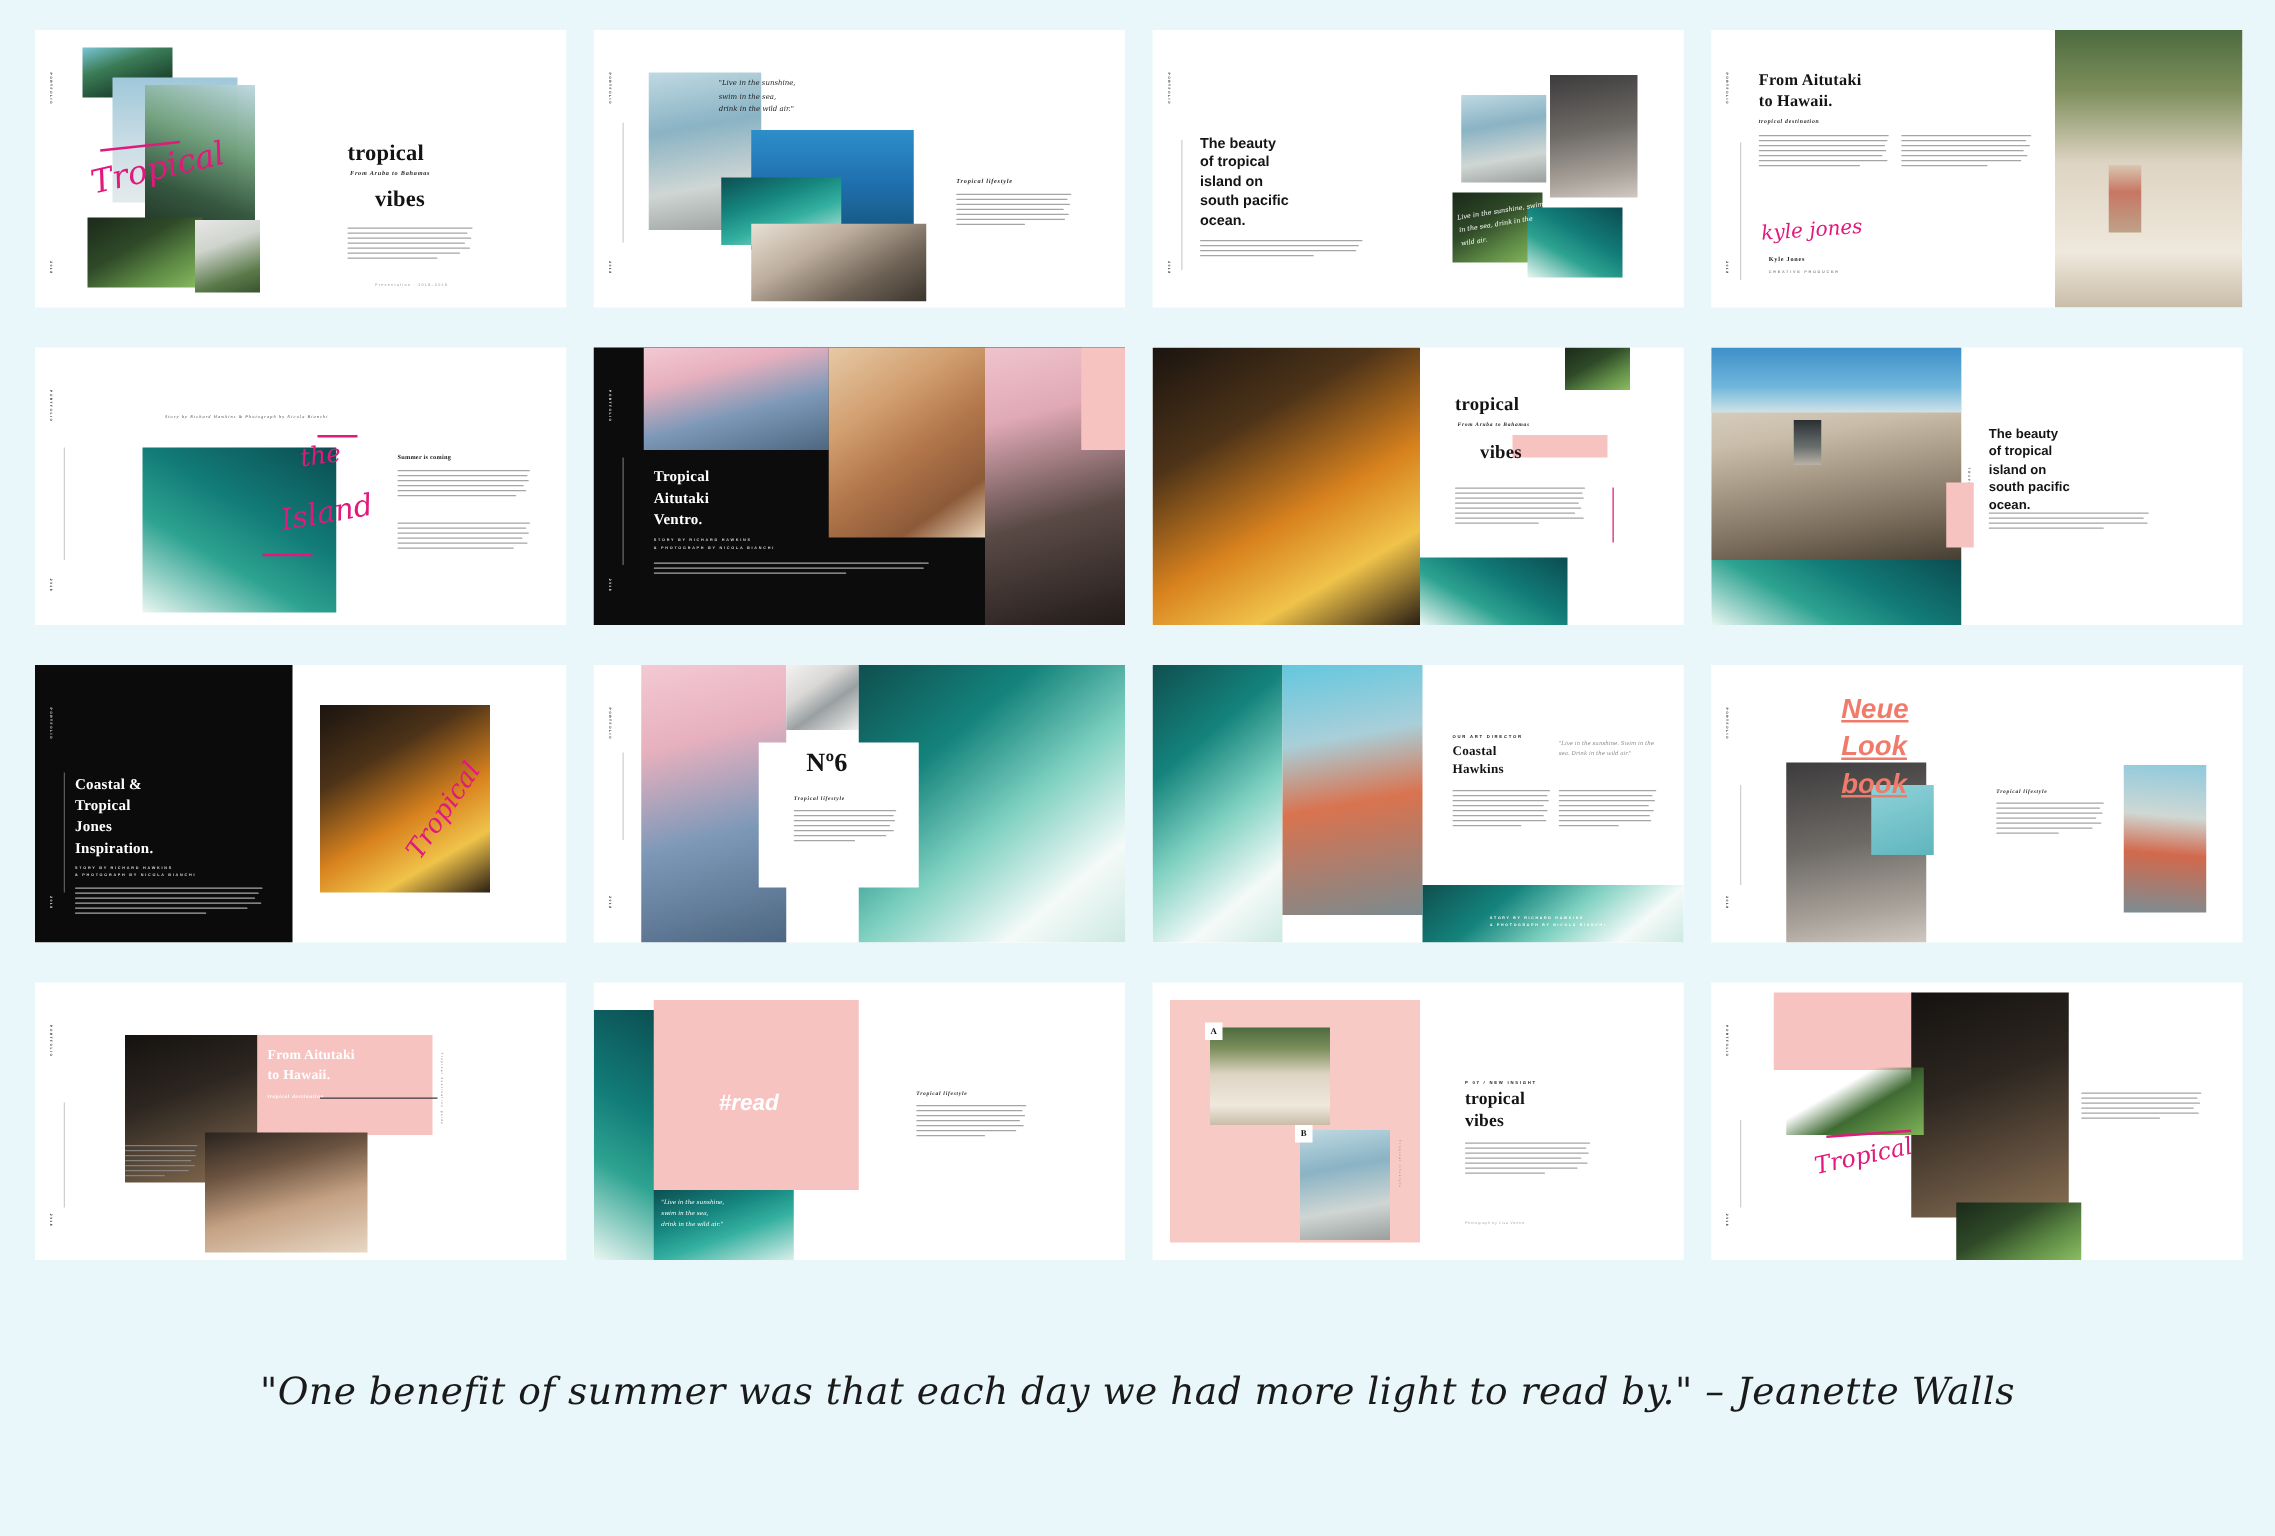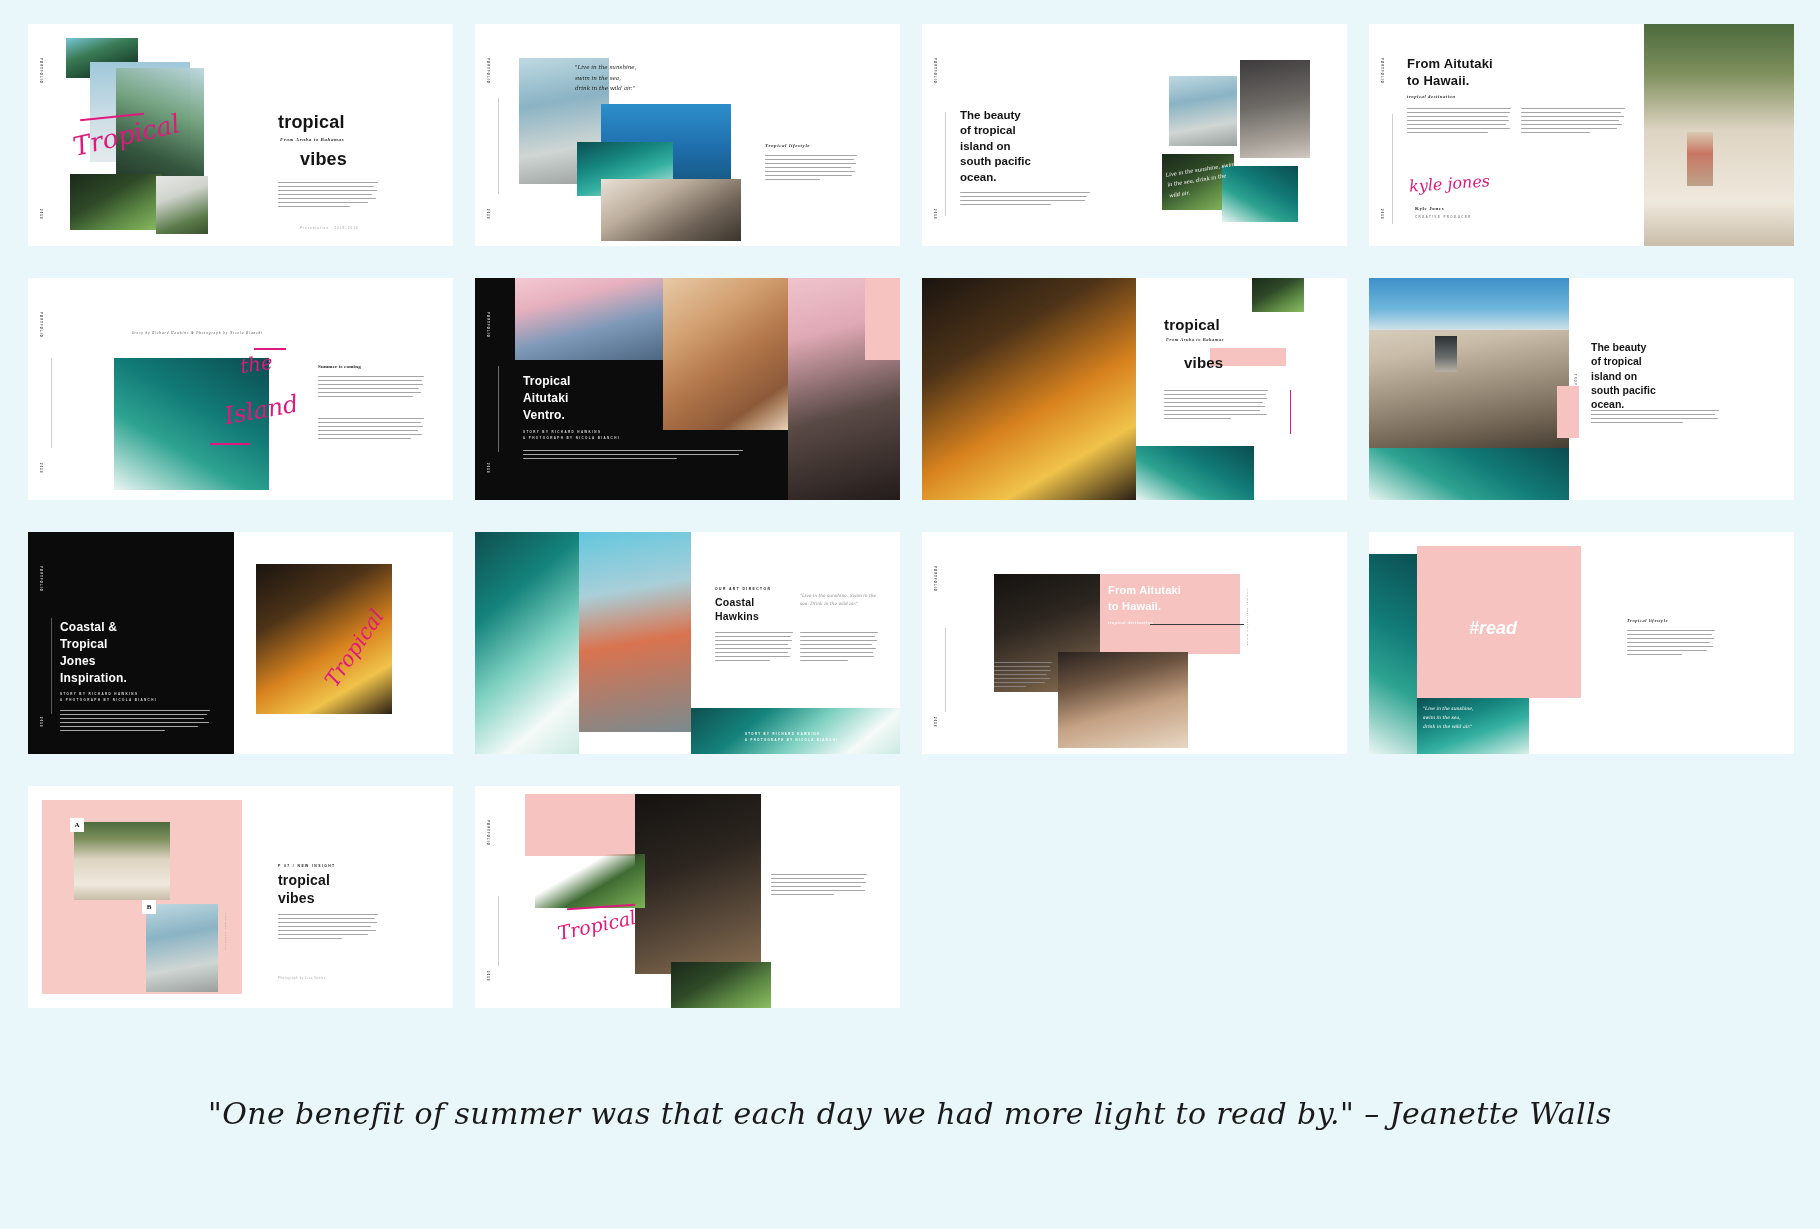--- a/index.html
+++ b/index.html
@@ -61,21 +61,21 @@
   .marble{background:linear-gradient(145deg,#f3f2f0 0%,#d9d8d6 35%,#9aa0a2 60%,#f0efed 100%); }
   .red  { background:linear-gradient(170deg,#63c7de 0%,#a9cfd9 30%,#d9734f 55%,#7b8a8e 100%); }
   .red2 { background:linear-gradient(185deg,#8fc9dd 0%,#cfd8d4 35%,#d2694c 60%,#7b8d93 100%); }
   .aerial{background:linear-gradient(140deg,#0f4f4f 0%,#14837c 30%,#7dd0c0 55%,#f4faf8 80%,#cde9e2 100%); }
   .sand { background:linear-gradient(180deg,#4d6b3f 0%,#7e8f5c 22%,#ded4c3 48%,#efe8dc 80%,#c9bda9 100%); }
   .plant{ background:linear-gradient(150deg,#1b2a1a 0%,#2f4a28 40%,#5e8a45 70%,#8bbd61 100%); }
   .dark-portrait{background:linear-gradient(160deg,#141210 0%,#2d2620 40%,#5a4a3a 70%,#8a6f52 100%); }
   .blonde{background:linear-gradient(165deg,#2a2320 0%,#6b5340 30%,#c4a183 60%,#e8d7c4 100%); }
   .pinkbg { background:#f7c3c0; }
   .pinkbg2{ background:#f8cac6; }
-  .t-title { font-family:Liberation Sans, sans-serif; font-weight:700; color:#141414; letter-spacing:.2px; }
+  .t-title { font-family:Liberation Serif, serif; font-weight:700; color:#141414; letter-spacing:.2px; }
   .t-geo   { font-family:"Liberation Sans", sans-serif; font-weight:700; color:#141414; }
   .t-sub   { font-family:"Liberation Serif", serif; font-style:italic; font-weight:700;
              letter-spacing:.6px; color:#2a2a2a; }
   .t-kicker{ font-family:"Liberation Sans", sans-serif; font-weight:700;
              letter-spacing:1.4px; text-transform:uppercase; color:#1a1a1a; }
   .script  { font-family:"DejaVu Serif", serif; font-style:italic; color:#e0197c; }
 
   
   .copy { position:absolute; }
   .copy i {
@@ -323,20 +323,40 @@
           <i style="width:98%"></i>
           <i style="width:96%"></i>
           <i style="width:99%"></i>
           <i style="width:92%"></i>
           <i style="width:70%"></i>
       </div>
       <div class="ph portrait2" style="left:228px;top:32px;width:136px;height:150px;"></div>
       <div class="script" style="position:absolute;left:292px;top:146px;font-size:21px;transform:rotate(-56deg);transform-origin:left top;">Tropical</div>
     </div>
 
+    <div class="slide" id="s10">
+      <div class="vlabel top">PORTFOLIO</div>
+      <div class="vlabel bot">2018</div>
+      <div class="vrule" style="top:70px;height:70px;"></div>
+      <div class="ph denim" style="left:38px;top:0;width:116px;height:222px;"></div>
+      <div class="ph marble" style="left:154px;top:0;width:58px;height:52px;"></div>
+      <div class="ph aerial" style="left:212px;top:0;width:213px;height:222px;"></div>
+      <div class="ph" style="left:132px;top:62px;width:128px;height:116px;background:#ffffff;"></div>
+      <div class="t-title" style="position:absolute;left:170px;top:66px;font-size:21px;">Nº6</div>
+      <div class="t-sub" style="position:absolute;left:160px;top:104px;font-size:4.4px;">Tropical lifestyle</div>
+      <div class="copy" style="left:160px;top:116px;width:82px;">
+        <i style="width:100%"></i>
+          <i style="width:97%"></i>
+          <i style="width:99%"></i>
+          <i style="width:94%"></i>
+          <i style="width:98%"></i>
+          <i style="width:90%"></i>
+          <i style="width:60%"></i>
+      </div>
+    </div>
 
     <div class="slide" id="s11">
       <div class="ph aerial" style="left:0;top:0;width:104px;height:222px;"></div>
       <div class="ph red" style="left:104px;top:0;width:112px;height:200px;"></div>
       <div class="t-kicker" style="position:absolute;left:240px;top:55px;font-size:3.4px;">OUR ART DIRECTOR</div>
       <div class="t-title" style="position:absolute;left:240px;top:64px;font-size:10.5px;">Coastal</div>
       <div class="t-title" style="position:absolute;left:240px;top:78px;font-size:10.5px;">Hawkins</div>
       <div class="copy" style="left:240px;top:100px;width:78px;">
         <i style="width:100%"></i>
           <i style="width:97%"></i>
@@ -356,20 +376,41 @@
           <i style="width:94%"></i>
           <i style="width:95%"></i>
           <i style="width:62%"></i>
       </div>
       <div style="position:absolute;left:325px;top:60px;width:86px;font-family:'DejaVu Serif',serif;font-style:italic;font-size:4.4px;line-height:1.9;color:#8c8c8c;">"Live in the sunshine. Swim in the sea. Drink in the wild air."</div>
       <div class="ph aerial" style="left:216px;top:176px;width:209px;height:46px;"></div>
       <div class="t-kicker" style="position:absolute;left:270px;top:200px;font-size:2.8px;color:#ffffff;">STORY BY RICHARD HAWKINS</div>
       <div class="t-kicker" style="position:absolute;left:270px;top:206px;font-size:2.8px;color:#ffffff;">&amp; PHOTOGRAPH BY NICOLA BIANCHI</div>
     </div>
 
+    <div class="slide" id="s12">
+      <div class="vlabel top">PORTFOLIO</div>
+      <div class="vlabel bot">2018</div>
+      <div class="vrule" style="top:96px;height:80px;"></div>
+      <div class="ph city" style="left:60px;top:78px;width:112px;height:144px;"></div>
+      <div class="ph" style="left:128px;top:96px;width:50px;height:56px;background:linear-gradient(160deg,#8fd2d8 0%,#5fb5bd 100%);"></div>
+      <div class="t-geo" style="position:absolute;left:104px;top:22px;font-size:22px;font-style:italic;color:#ef7b6b;text-decoration:underline;">Neue</div>
+      <div class="t-geo" style="position:absolute;left:104px;top:52px;font-size:22px;font-style:italic;color:#ef7b6b;text-decoration:underline;">Look</div>
+      <div class="t-geo" style="position:absolute;left:104px;top:82px;font-size:22px;font-style:italic;color:#ef7b6b;text-decoration:underline;">book</div>
+      <div class="t-sub" style="position:absolute;left:228px;top:98px;font-size:4.4px;">Tropical lifestyle</div>
+      <div class="copy" style="left:228px;top:110px;width:86px;">
+        <i style="width:100%"></i>
+          <i style="width:97%"></i>
+          <i style="width:99%"></i>
+          <i style="width:93%"></i>
+          <i style="width:98%"></i>
+          <i style="width:90%"></i>
+          <i style="width:58%"></i>
+      </div>
+      <div class="ph red2" style="left:330px;top:80px;width:66px;height:118px;"></div>
+    </div>
 
     <div class="slide" id="s13">
       <div class="vlabel top">PORTFOLIO</div>
       <div class="vlabel bot">2018</div>
       <div class="vrule" style="top:96px;height:84px;"></div>
       <div class="ph dark-portrait" style="left:72px;top:42px;width:106px;height:118px;"></div>
       <div class="ph pinkbg" style="left:178px;top:42px;width:140px;height:80px;"></div>
       <div class="t-title" style="position:absolute;left:186px;top:52px;font-size:11px;color:#ffffff;">From Aitutaki</div>
       <div class="t-title" style="position:absolute;left:186px;top:68px;font-size:11px;color:#ffffff;">to Hawaii.</div>
       <div class="t-sub" style="position:absolute;left:186px;top:88px;font-size:4.2px;color:#ffffff;">tropical destination</div>

